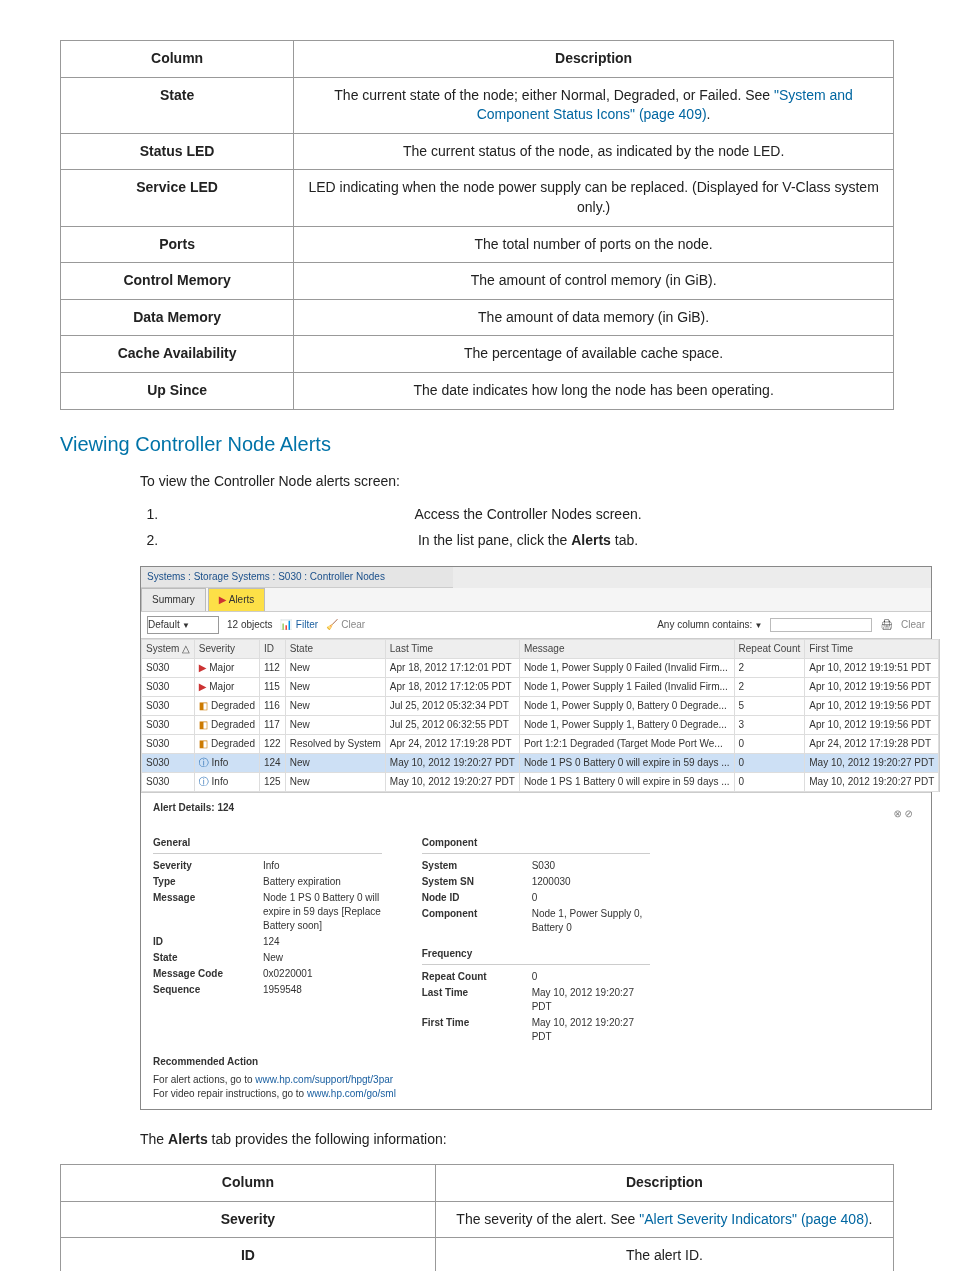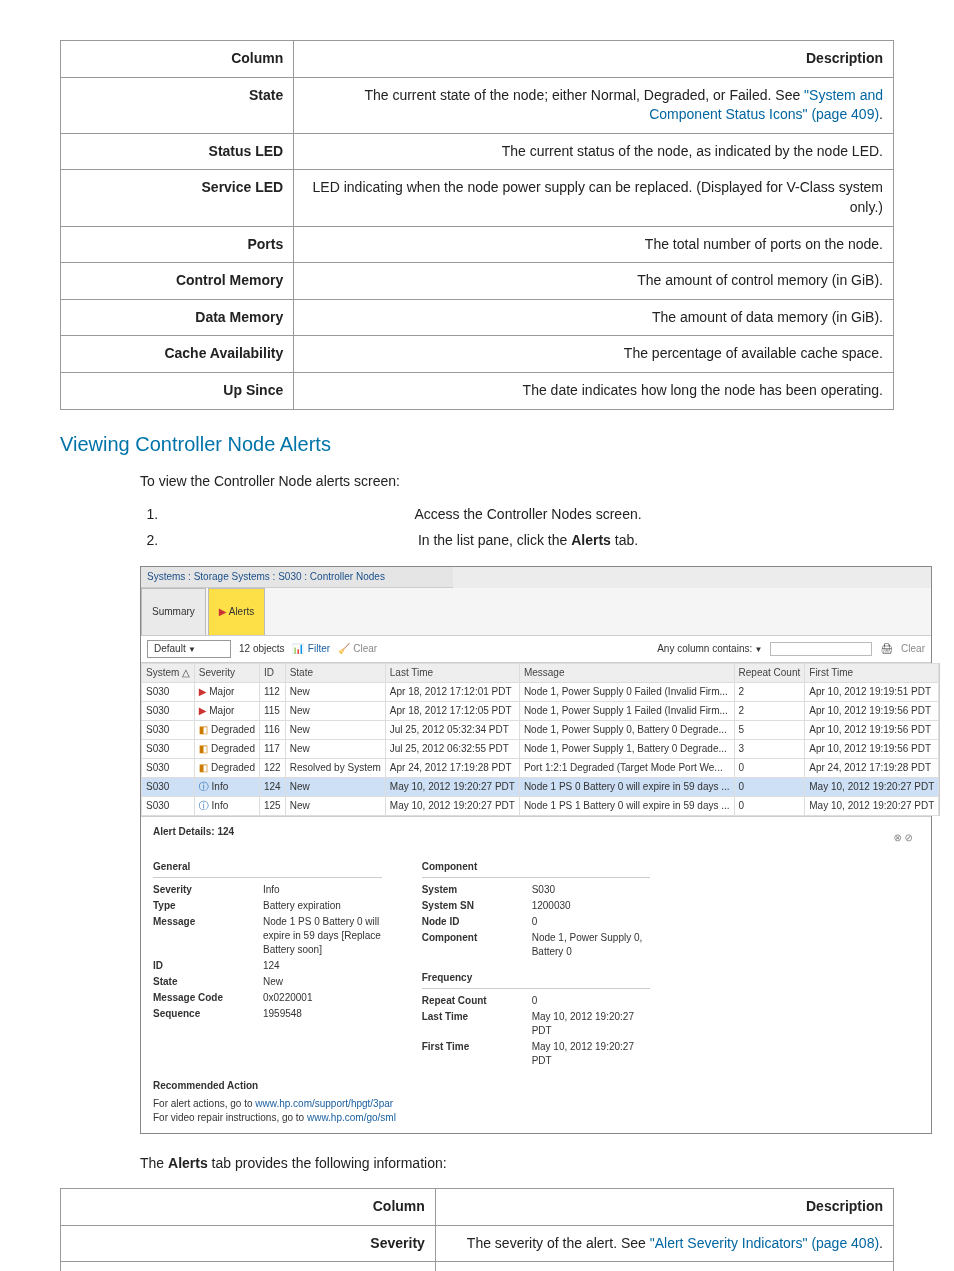--- a/index.html
+++ b/index.html
@@ -11,21 +11,21 @@
       line-height: 1.4;
     }
     table.doc-table {
       border-collapse: collapse;
       width: 100%;
       margin-bottom: 20px;
     }
     table.doc-table th, table.doc-table td {
       border: 1px solid #999;
       padding: 8px 10px;
-      text-align: right;
+      text-align: center;
       vertical-align: top;
     }
     table.doc-table th {
       font-weight: bold;
       background: #fff;
     }
     table.doc-table .col-name {
       font-weight: bold;
     }
     .link-text {
@@ -61,42 +61,42 @@
       padding: 3px 6px;
       color: #1a4f8a;
       border-bottom: 1px solid #ccc;
       width: 300px;
     }
     .ss-tabs {
       display: flex;
       background: #f5f5f5;
     }
     .ss-tab {
-      padding: 16px 10px;
+      padding: 4px 10px;
       border: 1px solid #bbb;
       border-bottom: none;
       background: #eaeaea;
       margin-right: 2px;
       color: #333;
     }
     .ss-tab.active {
       background: #fde047;
     }
     .ss-toolbar {
       display: flex;
       align-items: center;
       padding: 4px 6px;
       background: #fff;
       border-top: 1px solid #ccc;
       border-bottom: 1px solid #ccc;
       gap: 8px;
     }
     .ss-toolbar .select {
       border: 1px solid #999;
-      padding: 1px 6px;
+      padding: 1px 0;
       background: #fff;
       min-width: 70px;
     }
     .ss-toolbar .filter { color: #1a5fa0; }
     .ss-toolbar .clear { color: #888; }
     .ss-toolbar .spacer { flex: 1; }
     .ss-grid {
       width: 100%;
       border-collapse: collapse;
       background: #fff;

